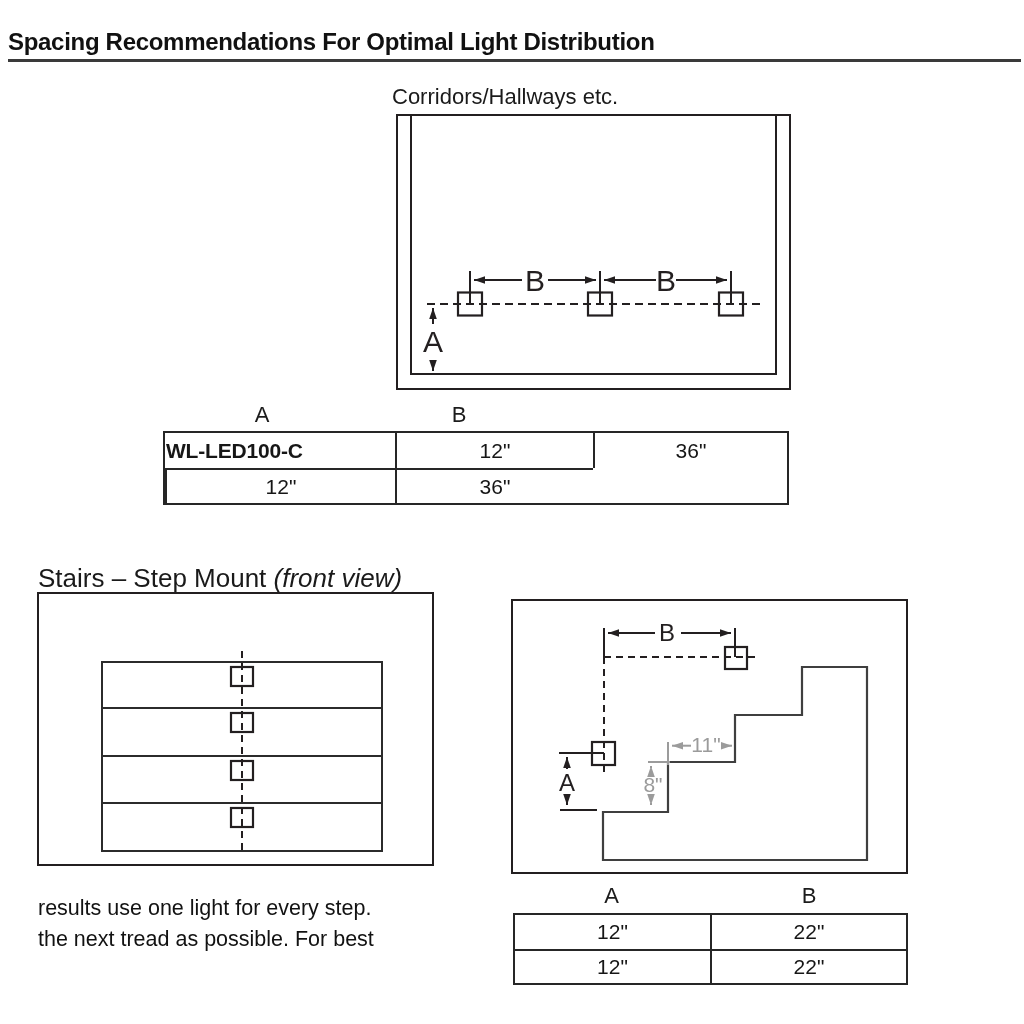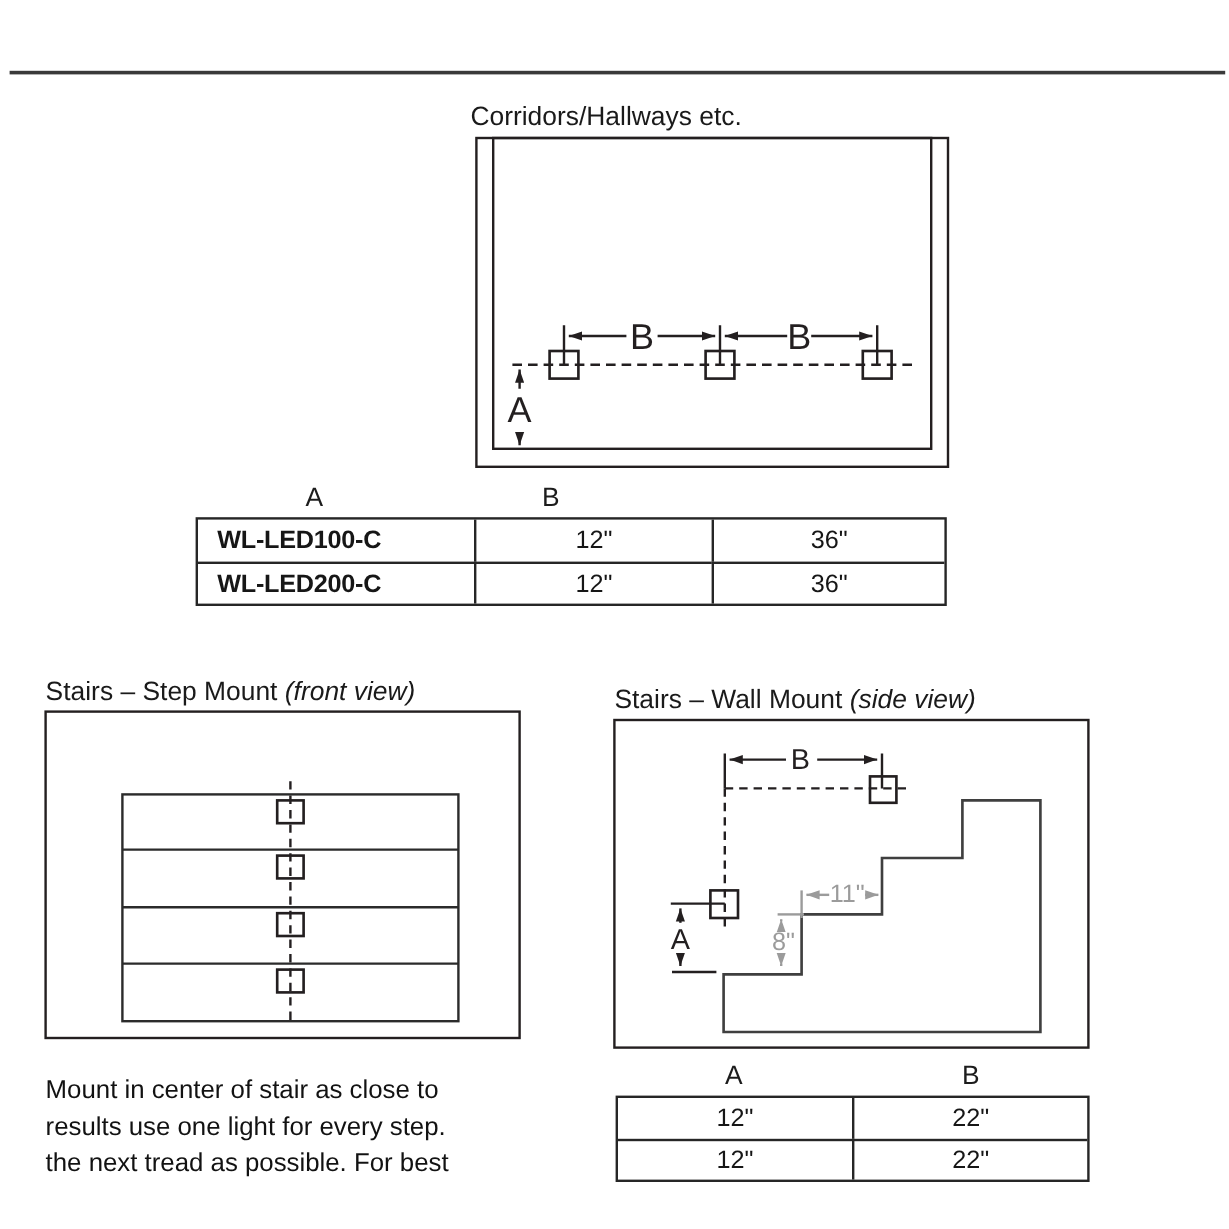--- a/index.html
+++ b/index.html
@@ -7,48 +7,49 @@
     position:relative;width:1024px;height:1024px;background:#ffffff;overflow:hidden;
     font-family:"Liberation Sans",sans-serif;color:#1c1c1c;
   }
   .abs{position:absolute;}
   .main-title{
     left:8px;top:28px;font-size:24px;font-weight:bold;letter-spacing:-0.3px;color:#111;
     white-space:nowrap;
   }
   .title-rule{left:8px;top:59px;width:1013px;height:3px;background:#3a3a3a;}
   .section-title{font-size:22px;color:#1a1a1a;white-space:nowrap;}
-  .sub-title{font-size:22px;color:#1a1a1a;white-space:nowrap;}
+  .sub-title{font-size:26px;color:#1a1a1a;white-space:nowrap;}
   .sub-title .view{font-style:italic;}
   
   .tbl1{left:163px;top:402px;width:630px;}
   .tbl1-head{display:flex;height:29px;font-size:22px;line-height:26px;}
   .tbl1-head .c0{width:232px;padding-left:12px;box-sizing:border-box;text-align:left;}
   .tbl1-head .c1{width:198px;text-align:center;}
   .tbl1-head .c2{width:196px;text-align:center;}
   .grid-tbl{border:2px solid #262626;display:grid;}
   .tbl1 .grid-tbl{grid-template-columns:230px 198px 194px;grid-auto-rows:35px;width:622px;}
   .grid-tbl .cell{display:flex;align-items:center;justify-content:center;font-size:21px;color:#161616;}
-  .grid-tbl .cell.model{justify-content:flex-start;padding-left:16px;font-weight:bold;letter-spacing:-0.2px;}
+  .grid-tbl .cell.model{justify-content:flex-start;padding-left:1px;font-weight:bold;letter-spacing:-0.2px;}
   .grid-tbl .bl{border-left:2px solid #262626;}
   .grid-tbl .bt{border-top:2px solid #262626;}
   
   .tbl2{left:513px;top:882px;width:399px;}
   .tbl2-head{display:flex;height:31px;font-size:22px;line-height:27px;}
   .tbl2-head .c0{width:197px;text-align:center;}
   .tbl2-head .c1{width:198px;text-align:center;}
   .tbl2 .grid-tbl{grid-template-columns:195px 196px;grid-auto-rows:34px;width:391px;}
   .note{left:38px;top:893px;font-size:21.5px;line-height:30.5px;color:#121212;}
   svg text{font-family:"Liberation Sans",sans-serif;}
 </style>
 </head>
 <body>
 
 <div id="canvas">
 
+  <div class="abs main-title">Spacing Recommendations For Optimal Light Distribution</div>
   <div class="abs title-rule"></div>
 
   <div class="abs section-title" style="left:392px;top:84px;">Corridors/Hallways etc.</div>
 
   <svg class="abs" style="left:390px;top:108px;" width="410" height="290" viewBox="0 0 410 290">
     <defs>
       <marker id="arrB" markerUnits="userSpaceOnUse" markerWidth="12" markerHeight="9" refX="11" refY="4.5" orient="auto">
         <polygon points="0,0.7 11,4.5 0,8.3" fill="#231f20"></polygon>
       </marker>
       <marker id="arrG" markerUnits="userSpaceOnUse" markerWidth="12" markerHeight="9" refX="11" refY="4.5" orient="auto">
@@ -82,40 +83,38 @@
 
   <div class="abs tbl1">
     <div class="tbl1-head">
       <div class="c1">A</div>
       <div class="c2">B</div>
     </div>
     <div class="grid-tbl">
       <div class="cell model">WL-LED100-C</div>
       <div class="cell bl">12"</div>
       <div class="cell bl">36"</div>
-      <div class="cell model bt">WL-LED200-C</div>
       <div class="cell bl bt">12"</div>
       <div class="cell bl bt">36"</div>
     </div>
   </div>
 
   <div class="abs sub-title" style="left:38px;top:563px;"><span>Stairs – Step Mount </span><span class="view">(front view)</span></div>
 
   <svg class="abs" style="left:30px;top:585px;" width="420" height="290" viewBox="0 0 420 290">
     <rect x="8" y="8" width="395" height="272" fill="none" stroke="#231f20" stroke-width="2"></rect>
     <rect x="72" y="77" width="280" height="189" fill="none" stroke="#2b2b2b" stroke-width="2"></rect>
     <path d="M72,123 H352 M72,171 H352 M72,218 H352" stroke="#2b2b2b" stroke-width="2" fill="none"></path>
     <rect x="201" y="82" width="22" height="19" fill="#ffffff" stroke="#231f20" stroke-width="2.2"></rect>
     <rect x="201" y="128" width="22" height="19" fill="#ffffff" stroke="#231f20" stroke-width="2.2"></rect>
     <rect x="201" y="176" width="22" height="19" fill="#ffffff" stroke="#231f20" stroke-width="2.2"></rect>
     <rect x="201" y="223" width="22" height="19" fill="#ffffff" stroke="#231f20" stroke-width="2.2"></rect>
     <path d="M212,66 V266" stroke="#231f20" stroke-width="2" stroke-dasharray="7 5" fill="none"></path>
   </svg>
 
-  <div class="abs sub-title" style="left:512px;top:570px;"><span>Stairs – Wall Mount </span><span class="view">(side view)</span></div>
 
   <svg class="abs" style="left:505px;top:593px;" width="415" height="290" viewBox="0 0 415 290">
     <rect x="7" y="7" width="395" height="273" fill="none" stroke="#231f20" stroke-width="2"></rect>
 
     <path d="M98,267 L98,219 L163,219 L163,169 L230,169 L230,122 L297,122 L297,74 L362,74 L362,267 Z" fill="none" stroke="#3f3f3f" stroke-width="2.2"></path>
 
     <rect x="220" y="54" width="22" height="22" fill="#ffffff" stroke="#231f20" stroke-width="2.2"></rect>
     <rect x="87" y="149" width="23" height="23" fill="#ffffff" stroke="#231f20" stroke-width="2.2"></rect>
 
     <path d="M99,64 H253" stroke="#231f20" stroke-width="2" stroke-dasharray="7 5" fill="none"></path>
@@ -150,18 +149,17 @@
     </div>
     <div class="grid-tbl">
       <div class="cell">12"</div>
       <div class="cell bl">22"</div>
       <div class="cell bt">12"</div>
       <div class="cell bl bt">22"</div>
     </div>
   </div>
 
   <div class="abs note">
-    <div>Mount in center of stair as close to</div>
     <div>results use one light for every step.</div>
     <div>the next tread as possible. For best</div>
   </div>
 
 </div>
 
 </body></html>

